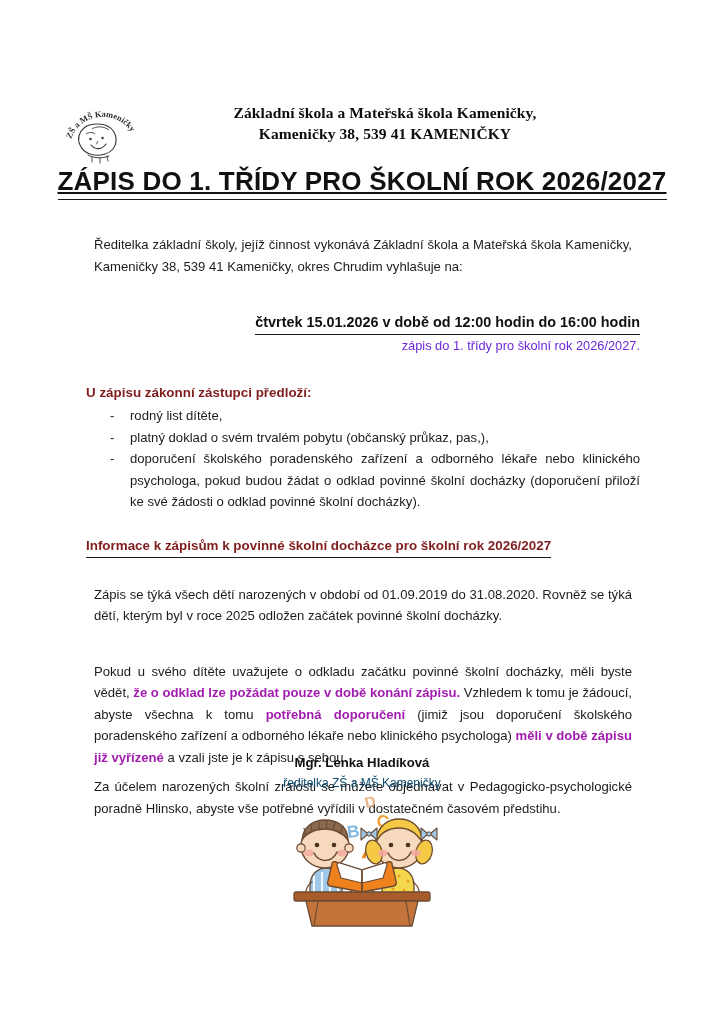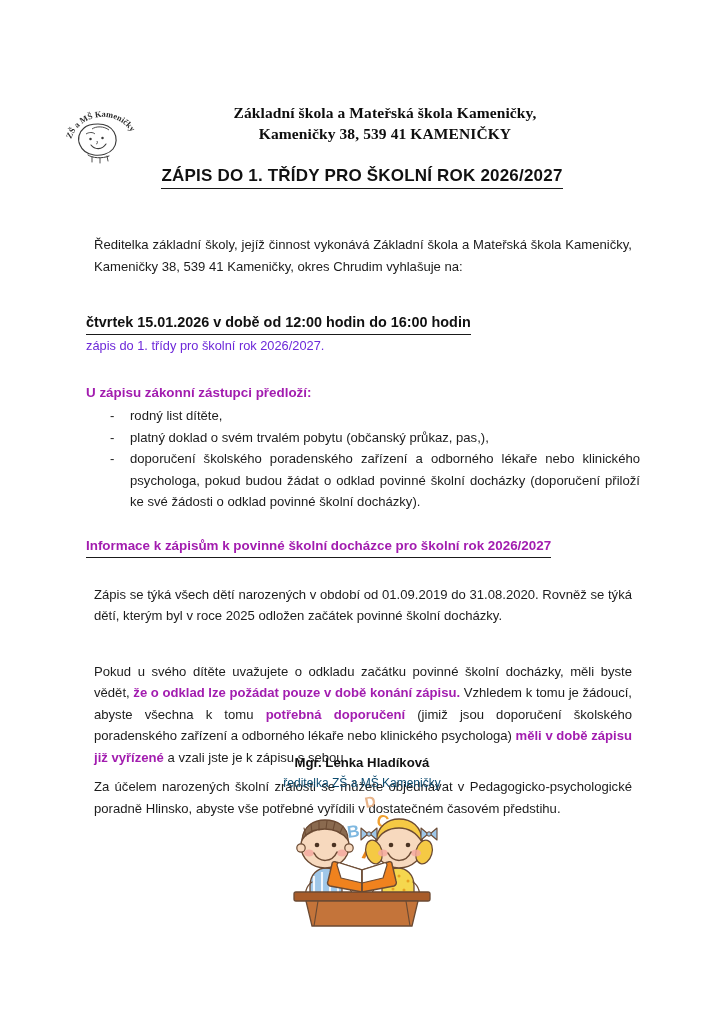--- a/index.html
+++ b/index.html
@@ -54,26 +54,27 @@
 
   .main-title {
     position: absolute;
     left: 0;
     top: 166px;
     width: 724px;
     text-align: center;
   }
   .main-title span {
     display: inline-block;
-    font-size: 17px;
+    font-size: 26px;
     font-weight: 600;
     letter-spacing: .2px;
     border-bottom: 1.6px solid #1a1a1a;
     padding-bottom: 2px;
     color: #111;
+    text-decoration: underline;
   }
 
   
   .body-area {
     position: absolute;
     left: 86px;
     top: 226px;
     width: 554px;
   }
 
@@ -83,21 +84,21 @@
     line-height: 21.5px;
     text-align: justify;
     color: #1c1c1c;
   }
 
   .spacer-18 { height: 18px; }
   .spacer-22 { height: 22px; }
   .spacer-26 { height: 26px; }
 
   .datebox {
-    text-align: left;
+    text-align: right;
   }
   .datebox .dateline {
     display: inline-block;
     font-size: 14.4px;
     font-weight: bold;
     line-height: 22px;
     border-bottom: 1.5px solid #1a1a1a;
     padding-bottom: 1px;
     color: #111;
   }
@@ -107,21 +108,21 @@
     line-height: 21px;
     margin-top: 0;
     color: #6d28d9;
   }
 
   h2.sec {
     margin: 0;
     font-size: 13.4px;
     font-weight: bold;
     line-height: 21px;
-    color: #a21caf;
+    color: #7f1d1d;
   }
   h2.sec.underlined {
     display: inline-block;
     border-bottom: 1.5px solid #1a1a1a;
     padding-bottom: 1px;
   }
 
   ul.req {
     list-style: none;
     margin: 2px 0 0 0;

